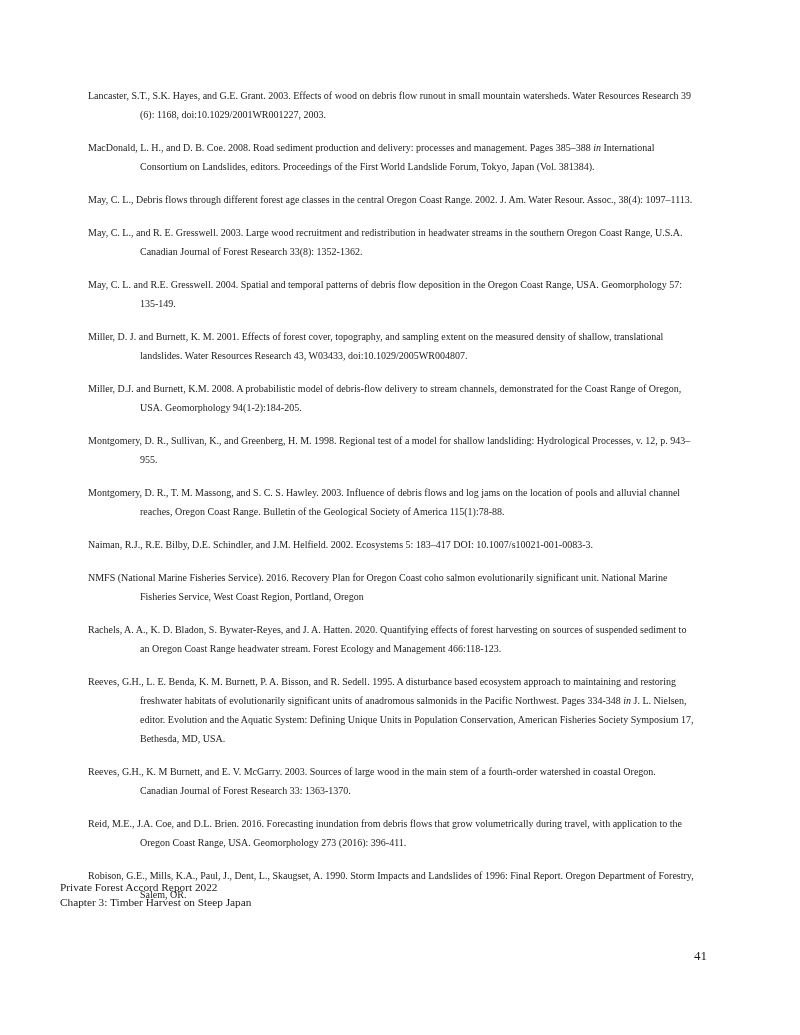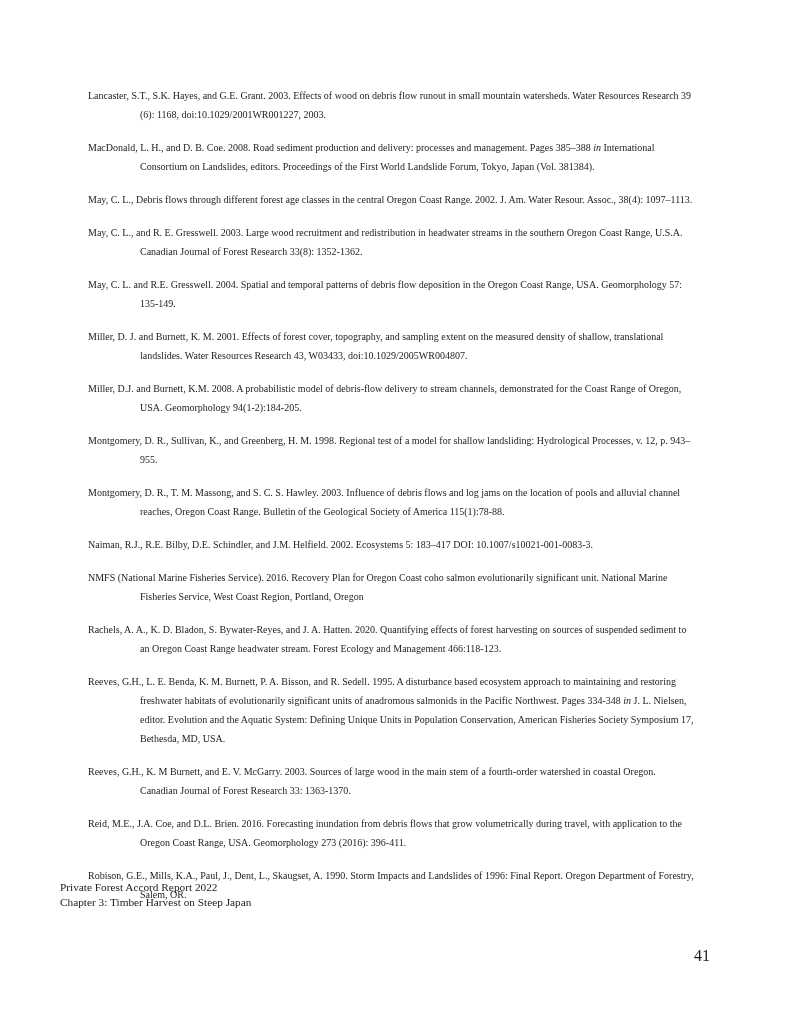--- a/index.html
+++ b/index.html
@@ -39,21 +39,21 @@
     font-size: 11.3px;
     line-height: 15px;
   }
   .footer div {
     white-space: nowrap;
   }
   .page-number {
     position: absolute;
     left: 694px;
     top: 948px;
-    font-size: 16px;
+    font-size: 13px;
     line-height: 15px;
   }
 </style>
 </head>
 <body>
 
 <div class="page">
 
   <div class="reference-list">
       <p class="ref"><span>Lancaster, S.T., S.K. Hayes, and G.E. Grant. 2003.  Effects of wood on debris flow runout in small mountain watersheds. Water Resources Research 39 (6): 1168, doi:10.1029/2001WR001227, 2003.</span></p>

